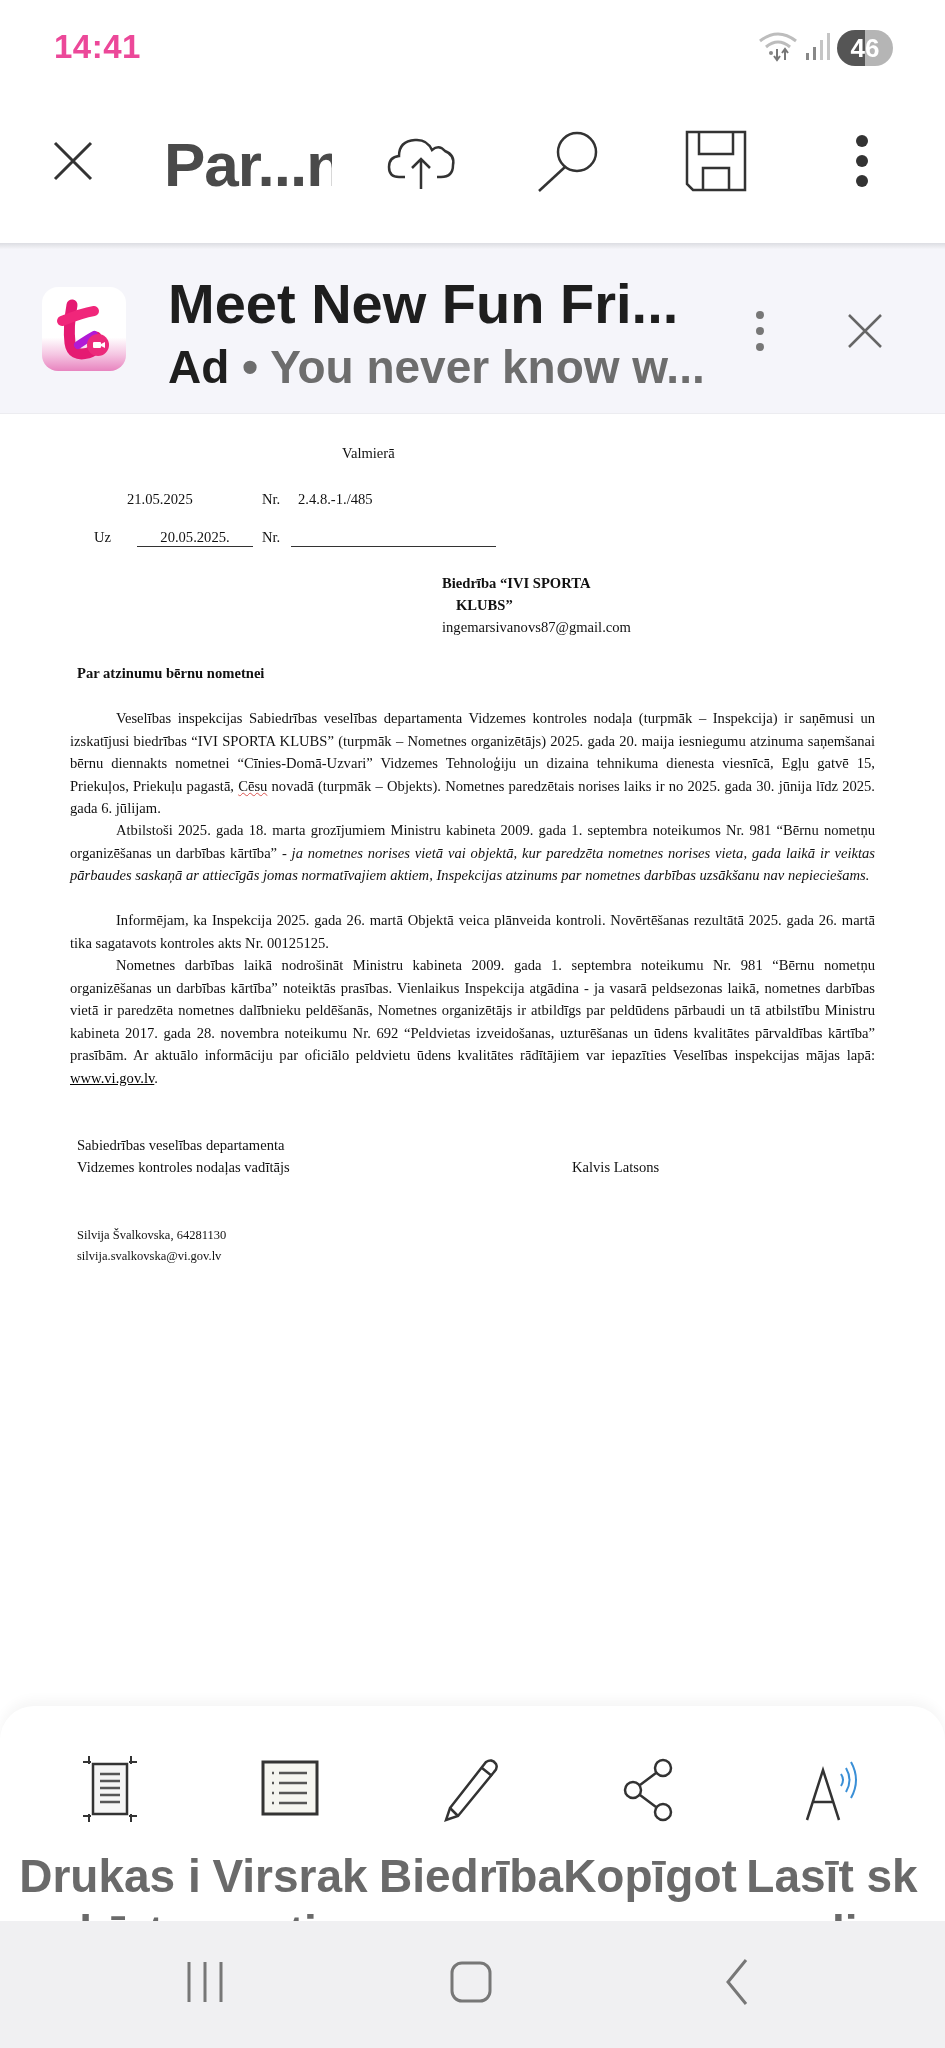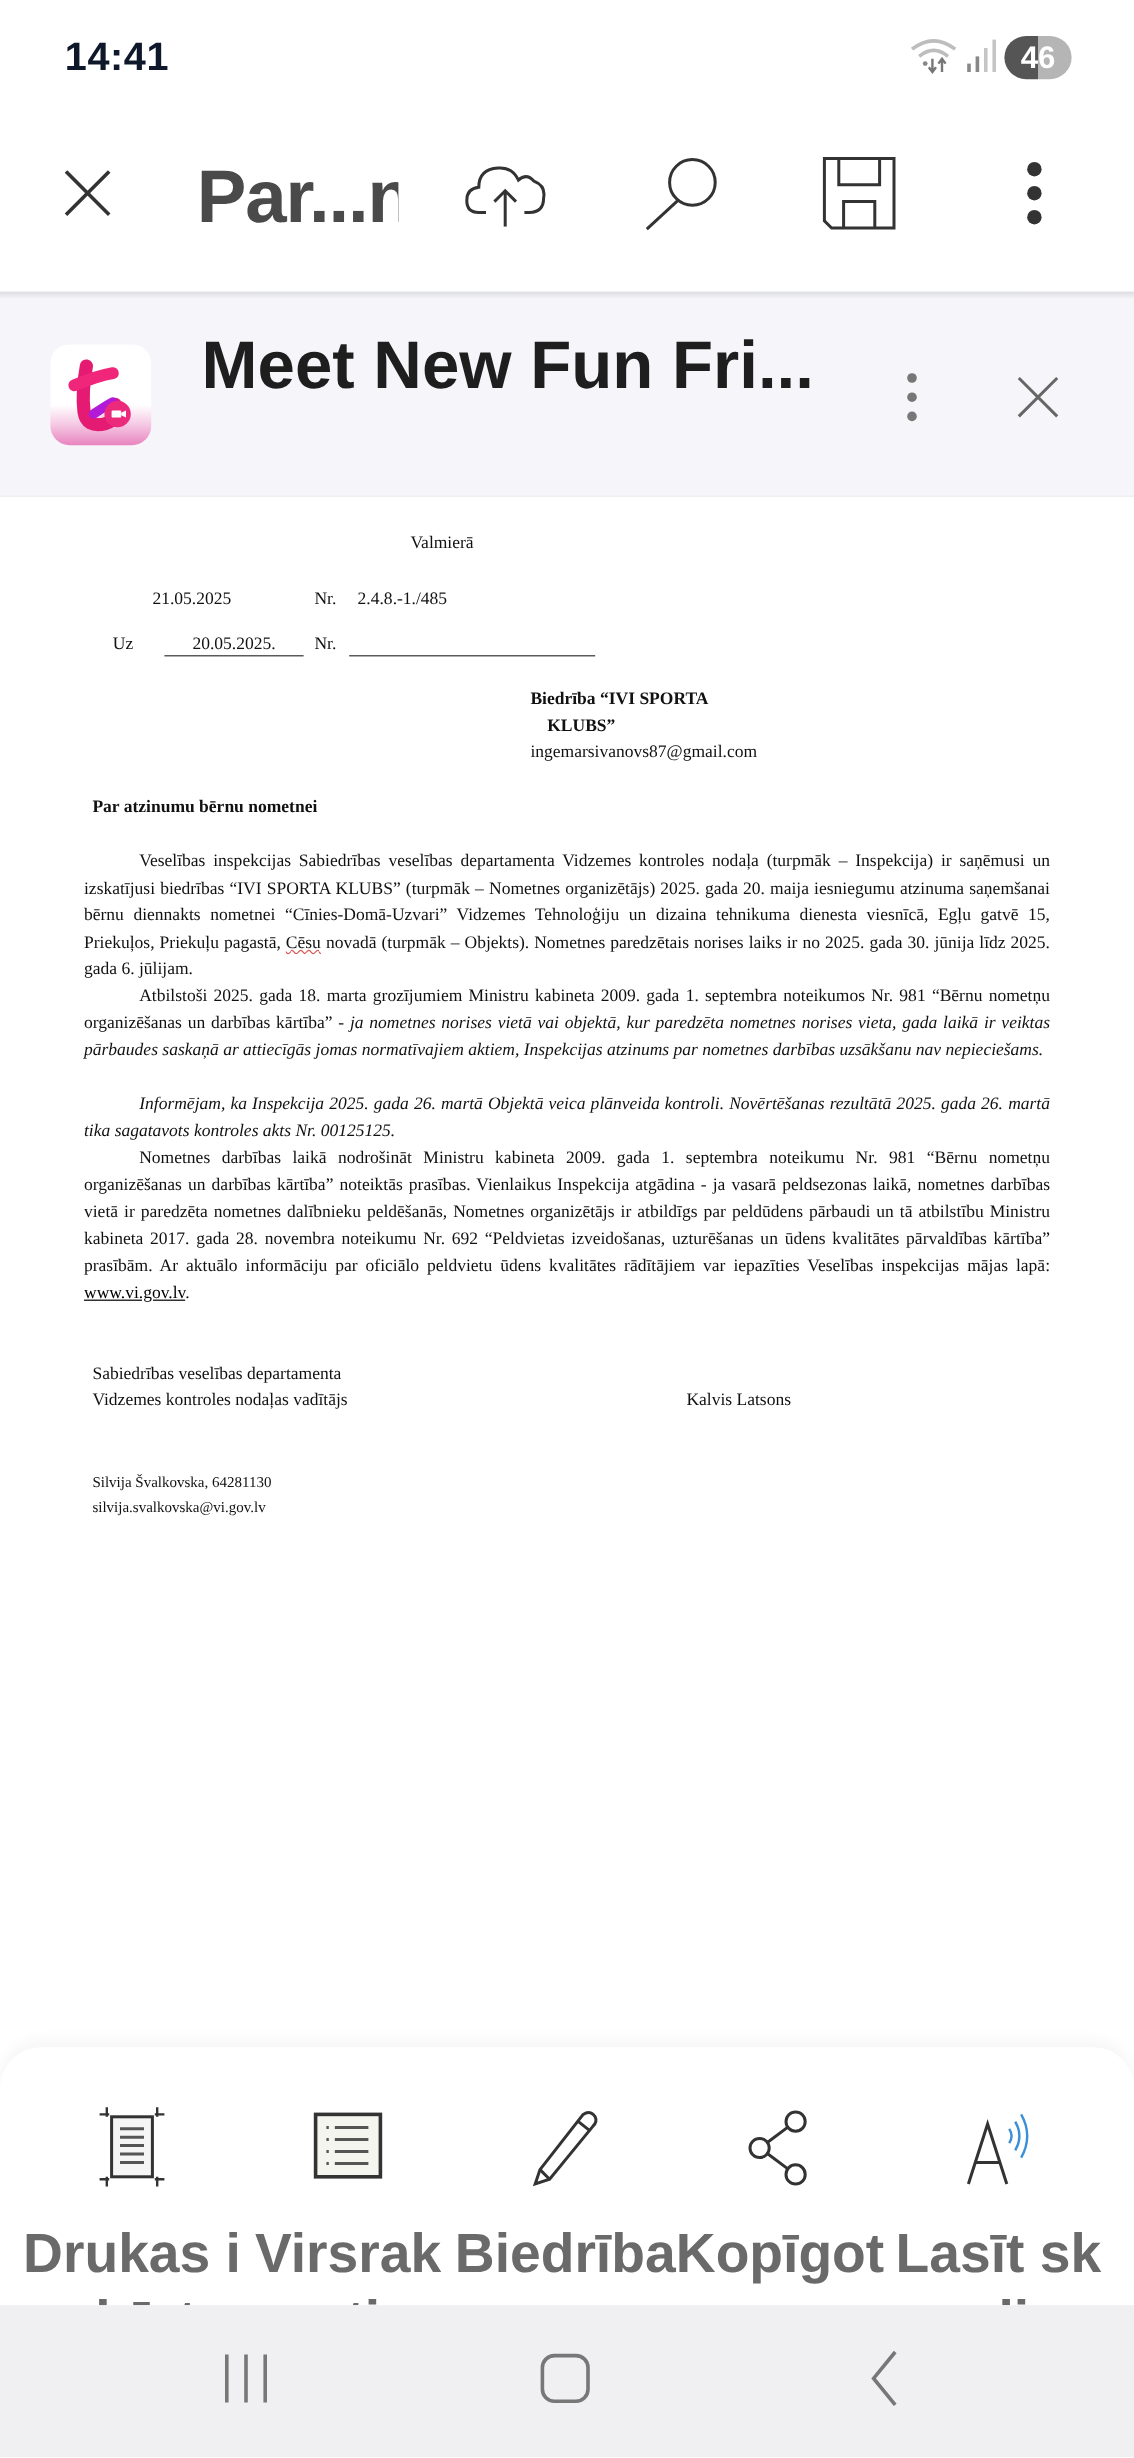--- a/index.html
+++ b/index.html
@@ -1,21 +1,21 @@
 <!DOCTYPE html>
 <html><head>
   <meta charset="utf-8">
   <style>
     * { box-sizing: border-box; margin: 0; padding: 0; }
     html, body { width: 945px; height: 2048px; overflow: hidden; background: #ffffff; }
     body { position: relative; font-family: "Liberation Sans", sans-serif; color: #222; }
 
     
     .status-bar { position: absolute; top: 0; left: 0; width: 945px; height: 95px; background: #fff; }
-    .status-time { position: absolute; left: 54px; top: 28px; font-size: 33px; font-weight: bold; color: #0f172a; letter-spacing: 0.5px; }
+    .status-time { position: absolute; left: 54px; top: 28px; font-size: 33px; font-weight: bold; color: #ec4899; letter-spacing: 0.5px; }
     .status-icons { position: absolute; right: 52px; top: 28px; height: 40px; display: flex; align-items: center; gap: 6px; }
     .battery { width: 56px; height: 36px; border-radius: 18px; background: linear-gradient(90deg, #555 0 50%, #b5b5b5 50% 100%); color: #fff; font-weight: bold; font-size: 26px; display: flex; align-items: center; justify-content: center; }
 
     
     .toolbar { position: absolute; top: 95px; left: 0; width: 945px; height: 148px; background: #fff; }
     .toolbar .btn { position: absolute; top: 28px; width: 80px; height: 80px; display: flex; align-items: center; justify-content: center; cursor: pointer; }
     .doc-title { position: absolute; left: 164px; top: 30px; width: 168px; height: 80px; overflow: hidden; white-space: nowrap; font-size: 62px; font-weight: bold; color: #4a4a4a; line-height: 80px; letter-spacing: -1px; }
     .toolbar-shadow { position: absolute; top: 243px; left: 0; width: 945px; height: 6px; background: linear-gradient(#dcdde2, #f4f4f8); }
 
     
@@ -127,20 +127,23 @@
     <svg width="84" height="84" viewBox="0 0 84 84">
       <path d="M30 18 Q26 40 28 56 Q30 70 46 66 Q58 62 54 50" stroke="#e51a72" stroke-width="11" fill="none" stroke-linecap="round"></path>
       <path d="M20 34 Q40 26 52 24" stroke="#f0267a" stroke-width="10" fill="none" stroke-linecap="round"></path>
       <path d="M36 58 Q48 50 52 48" stroke="#b11ad6" stroke-width="8" fill="none" stroke-linecap="round"></path>
       <circle cx="56" cy="58" r="11" fill="#ec2a7b"></circle>
       <rect x="51" y="55" width="8" height="6" rx="1" fill="#fff"></rect>
       <path d="M59 57 L63 55 V61 L59 59 Z" fill="#fff"></path>
     </svg>
   </div>
   <div class="ad-title">Meet New Fun Fri...</div>
+  <div class="ad-sub">
+    <span class="ad-label">Ad</span><span> • </span><span>You never know w...</span>
+  </div>
   <div class="ad-more">
     <span>
       <svg width="12" height="42" viewBox="0 0 12 42">
           <circle cx="6" cy="5" r="4" fill="#777"></circle>
           <circle cx="6" cy="21" r="4" fill="#777"></circle>
           <circle cx="6" cy="37" r="4" fill="#777"></circle>
         </svg>
     </span>
   </div>
   <div class="ad-close">
@@ -171,21 +174,21 @@
   <div class="abs bold" style="left:77px; top:250px;">Par atzinumu bērnu nometnei</div>
 
   <div class="para" style="top:292px;">
     <span class="indent"></span><span>Veselības inspekcijas Sabiedrības veselības departamenta Vidzemes kontroles nodaļa (turpmāk – Inspekcija) ir saņēmusi un izskatījusi biedrības “IVI SPORTA KLUBS” (turpmāk – Nometnes organizētājs) 2025. gada 20. maija iesniegumu atzinuma saņemšanai bērnu diennakts nometnei “Cīnies-Domā-Uzvari” Vidzemes Tehnoloģiju un dizaina tehnikuma dienesta viesnīcā, Egļu gatvē 15, Priekuļos, Priekuļu pagastā, </span><span class="spell">Cēsu</span><span> novadā (turpmāk – Objekts). Nometnes paredzētais norises laiks ir no 2025. gada 30. jūnija līdz 2025. gada 6. jūlijam.</span>
   </div>
 
   <div class="para" style="top:404px;">
     <span class="indent"></span><span>Atbilstoši 2025. gada 18. marta  grozījumiem Ministru kabineta 2009. gada 1. septembra noteikumos Nr. 981 “Bērnu nometņu organizēšanas un darbības kārtība” - </span><i>ja nometnes norises vietā vai objektā, kur paredzēta nometnes norises vieta, gada laikā ir veiktas pārbaudes saskaņā ar attiecīgās jomas normatīvajiem aktiem, Inspekcijas atzinums par nometnes darbības uzsākšanu nav nepieciešams.</i>
   </div>
 
-  <div class="para" style="top:494px;font-style:italic;">
+  <div class="para" style="top:494px;">
     <span class="indent"></span><span>Informējam, ka Inspekcija 2025. gada 26. martā Objektā veica plānveida kontroli. Novērtēšanas rezultātā 2025. gada 26. martā tika sagatavots kontroles akts Nr. 00125125.</span>
   </div>
 
   <div class="para" style="top:539px;">
     <span class="indent"></span><span>Nometnes darbības laikā nodrošināt Ministru kabineta 2009. gada 1. septembra noteikumu Nr. 981 “Bērnu nometņu organizēšanas un darbības kārtība” noteiktās prasības. Vienlaikus Inspekcija atgādina - ja vasarā peldsezonas laikā, nometnes darbības vietā ir paredzēta nometnes dalībnieku peldēšanās, Nometnes organizētājs ir atbildīgs par peldūdens pārbaudi un tā atbilstību Ministru kabineta 2017. gada 28. novembra noteikumu Nr. 692 “Peldvietas izveidošanas, uzturēšanas un ūdens kvalitātes pārvaldības kārtība” prasībām. Ar aktuālo informāciju par oficiālo peldvietu ūdens kvalitātes rādītājiem var iepazīties Veselības inspekcijas mājas lapā: </span><span class="link">www.vi.gov.lv</span><span>.</span>
   </div>
 
   <div class="abs" style="left:77px; top:722px;">Sabiedrības veselības departamenta</div>
   <div class="abs" style="left:77px; top:744px;">Vidzemes kontroles nodaļas vadītājs</div>
   <div class="abs" style="left:572px; top:744px;">Kalvis Latsons</div>

